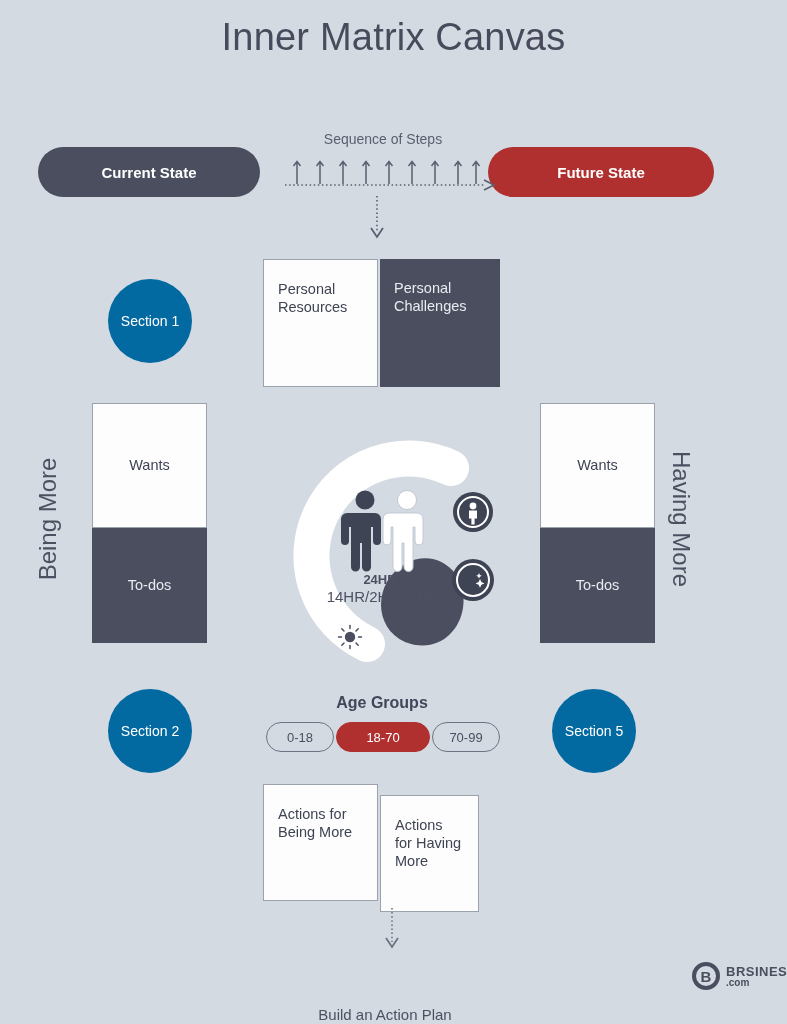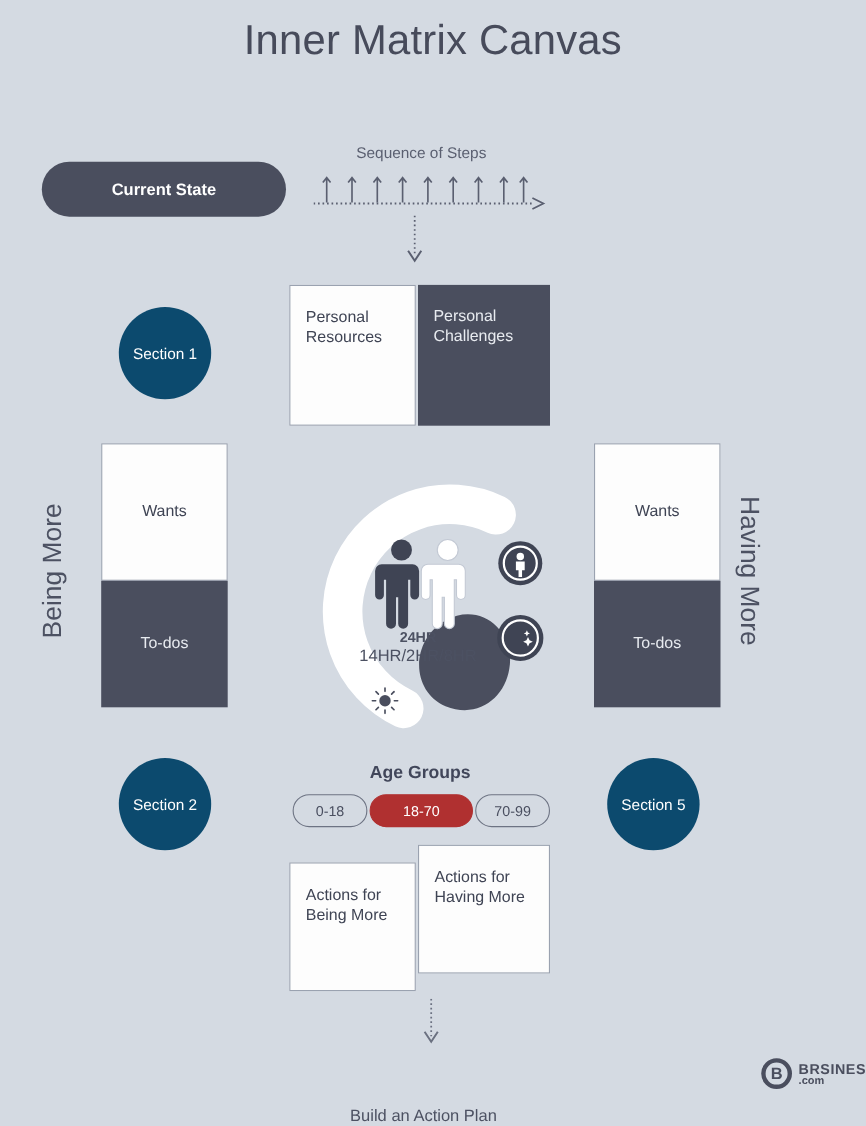--- a/index.html
+++ b/index.html
@@ -32,21 +32,21 @@
   .seq-label {
     position: absolute; left: 268px; top: 131px; width: 230px;
     text-align: center; font-size: 14px; color: #5a5f70;
   }
   #seq-arrows { position: absolute; left: 285px; top: 150px; }
   #down-arrow { position: absolute; left: 355px; top: 196px; }
 
   
   .section-circle {
     position: absolute; width: 84px; height: 84px; border-radius: 50%;
-    background: #0c4a6e; color: #fff;
+    background: #0369a1; color: #fff;
     display: flex; align-items: center; justify-content: center;
     font-size: 14px; font-weight: 500;
   }
   #section-1 { left: 108px; top: 279px; }
   #section-2 { left: 108px; top: 689px; }
   #section-3 { left: 552px; top: 689px; }
 
   
   .box {
     position: absolute;
@@ -60,21 +60,21 @@
   #personal-resources { left: 263px; top: 259px; width: 115px; height: 128px; }
   #personal-challenges{ left: 380px; top: 259px; width: 120px; height: 128px; }
 
   #wants-left  { left: 92px;  top: 403px; width: 115px; height: 125px; }
   #todos-left  { left: 92px;  top: 528px; width: 115px; height: 115px; }
   #wants-right { left: 540px; top: 403px; width: 115px; height: 125px; }
   #todos-right { left: 540px; top: 528px; width: 115px; height: 115px; }
   .box.centered { align-items: center; justify-content: center; padding: 0; }
 
   #actions-being  { left: 263px; top: 784px; width: 115px; height: 117px; }
-  #actions-having { left: 380px; top: 768px; width: 120px; height: 117px; }
+  #actions-having { left: 380px; top: 795px; width: 99px; height: 117px; }
 
   
   .side-label {
     position: absolute; font-size: 24px; color: #4c5162; font-weight: 400;
     white-space: nowrap;
   }
   #being-more {
     left: -13px; top: 505px;
     transform: rotate(-90deg); transform-origin: center;
   }
@@ -133,20 +133,23 @@
 <body>
 
 <div id="canvas">
 
   <div class="title">Inner Matrix Canvas</div>
 
   <div class="state-pill" id="current-state">
     <span>Current State</span>
   </div>
 
+  <div class="state-pill" id="future-state">
+    <span>Future State</span>
+  </div>
 
   <div class="seq-label">Sequence of Steps</div>
 
   <svg id="seq-arrows" width="218" height="42" viewBox="0 0 218 42">
     <line x1="0" y1="35" x2="200" y2="35" stroke="#5a5f70" stroke-width="1.6" stroke-dasharray="1.5 2.6"></line>
     <path d="M199 30 L209 35 L199 40" fill="none" stroke="#5a5f70" stroke-width="1.6"></path>
     <g stroke="#5a5f70" stroke-width="1.5" fill="none">
       <path d="M12 34 L12 12 M8.5 16 L12 11.5 L15.5 16"></path>
       <path d="M35 34 L35 12 M31.5 16 L35 11.5 L38.5 16"></path>
       <path d="M58 34 L58 12 M54.5 16 L58 11.5 L61.5 16"></path>

